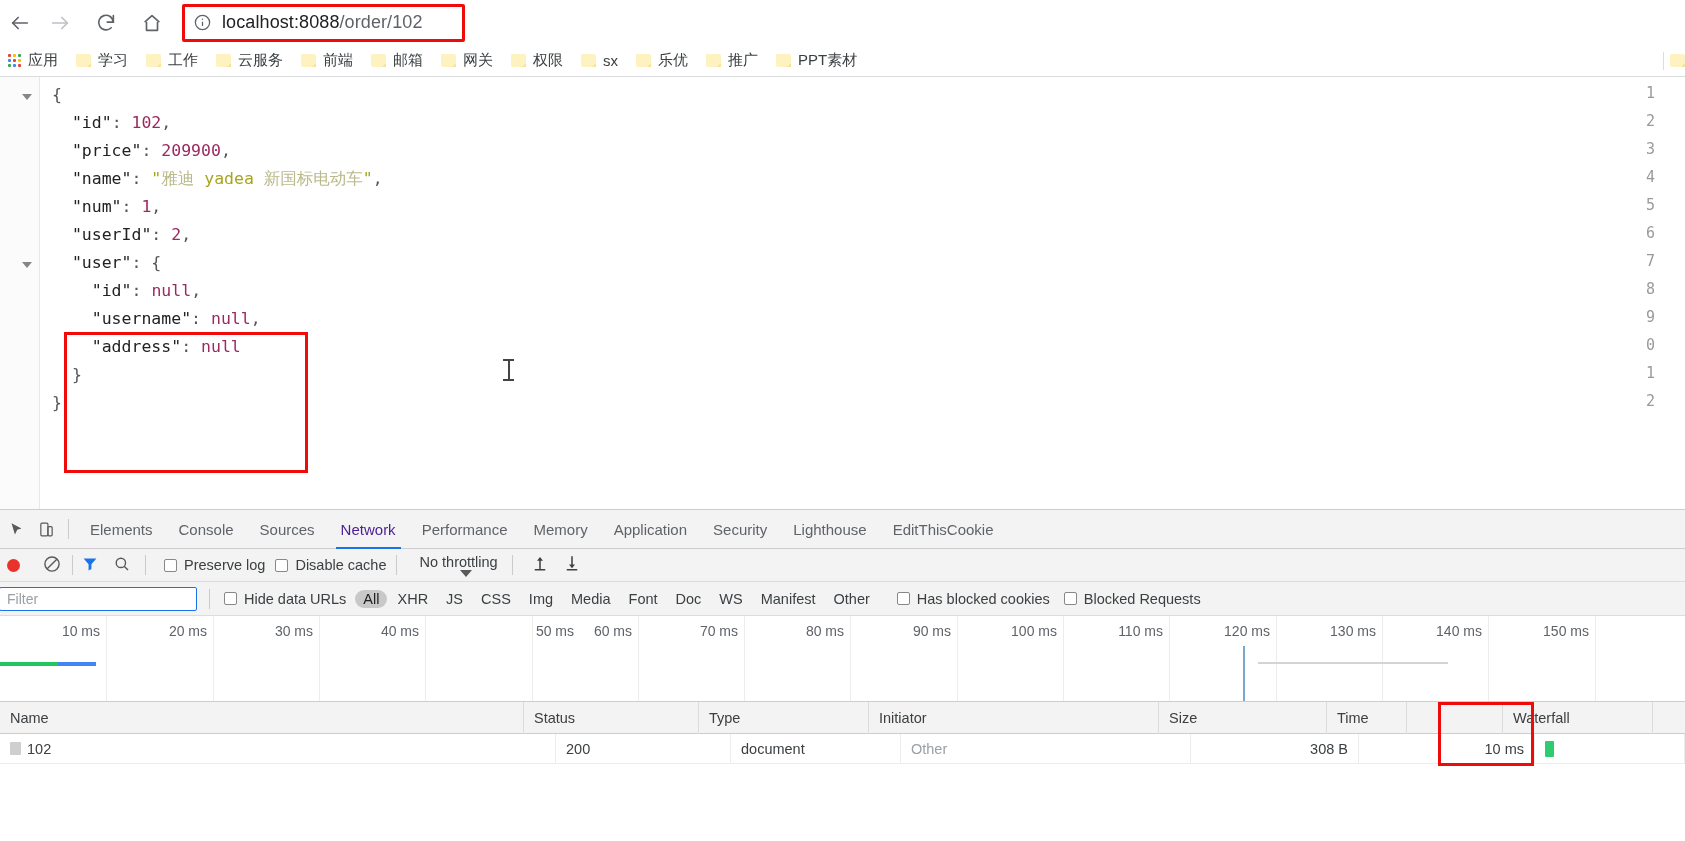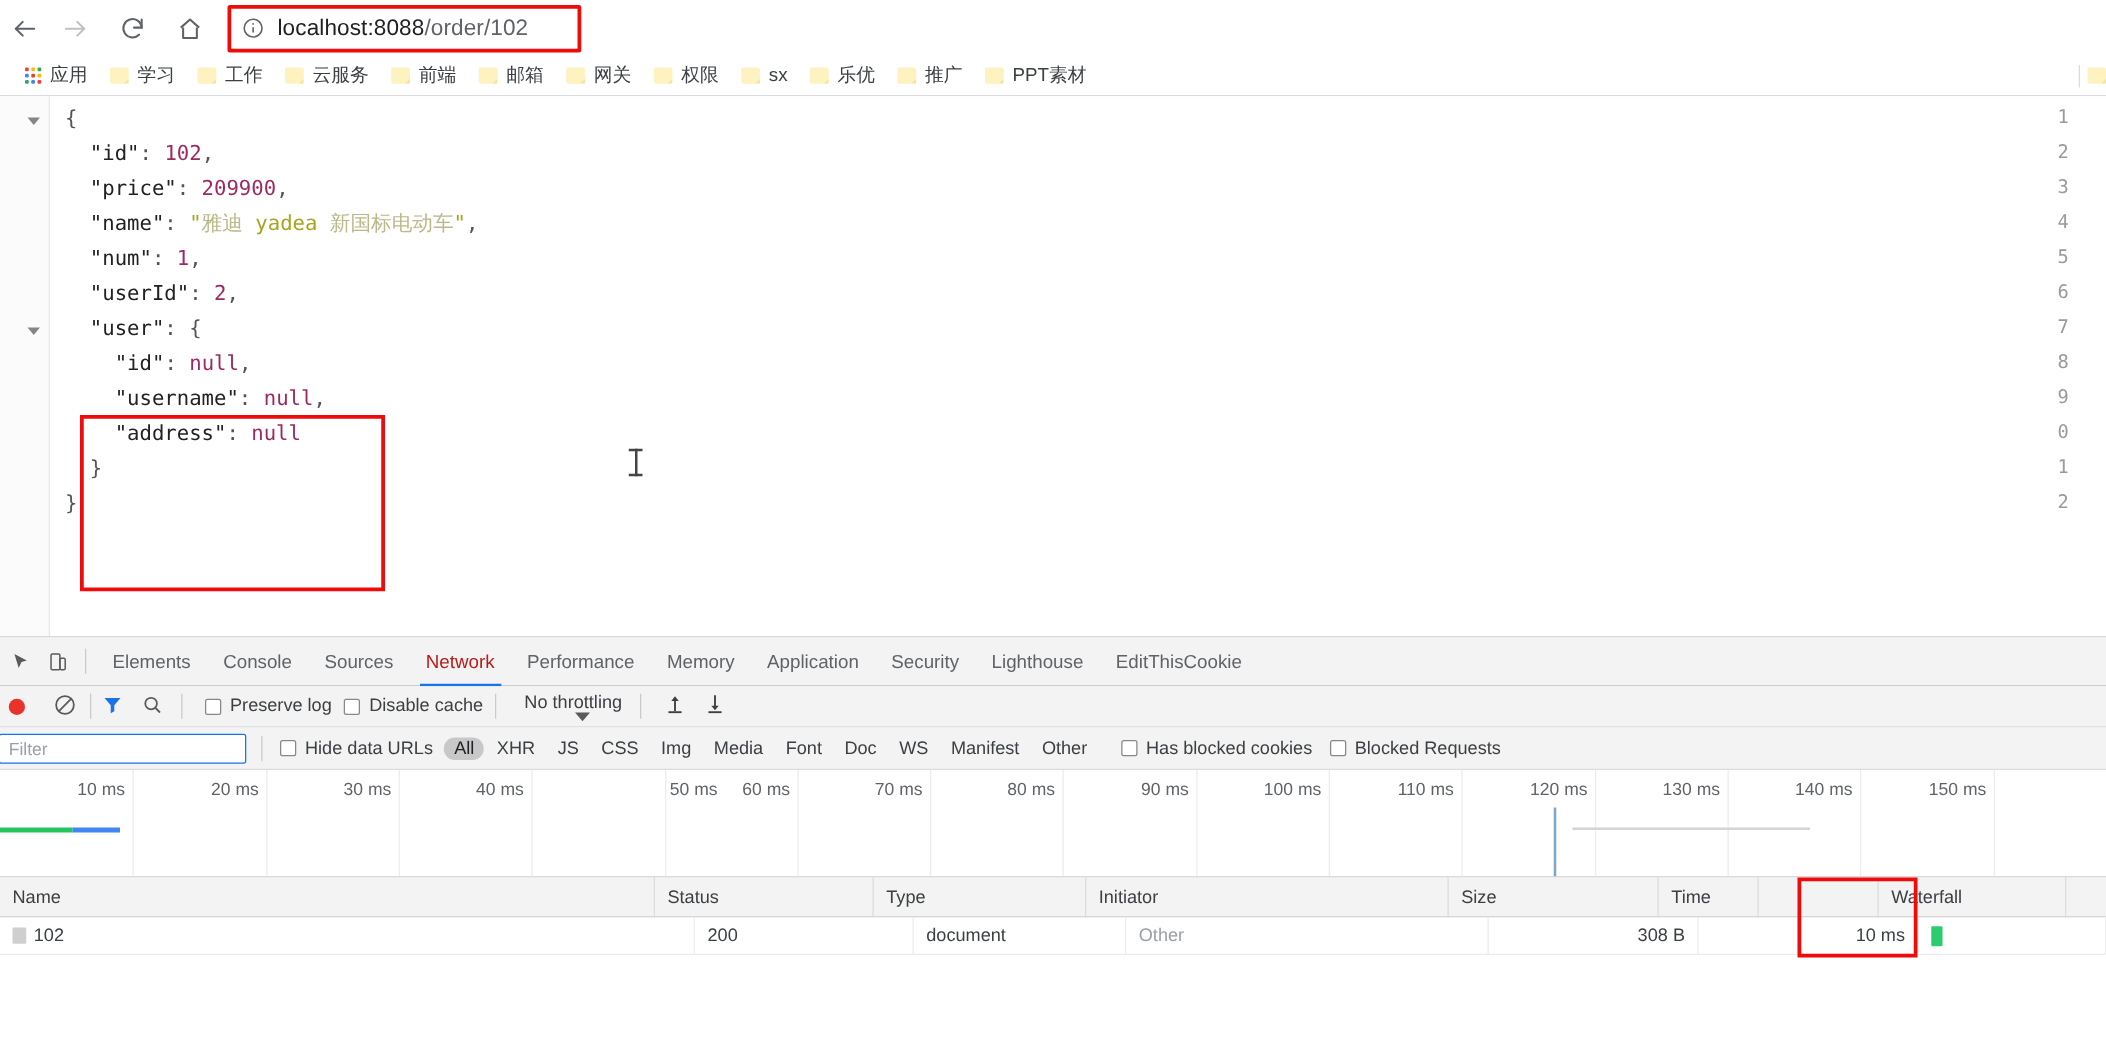--- a/index.html
+++ b/index.html
@@ -54,21 +54,21 @@
   }
   .url-scheme { color: #202124; }
   .url-path { color: #5f6368; }
 
   
   .bookmarks {
     position: absolute; left: 0; top: 45px; width: 1685px; height: 32px;
     background: #ffffff;
     display: flex; align-items: center;
     border-bottom: 1px solid #dadce0;
-    padding-left: 12px;
+    padding-left: 0;
   }
   .bk-item {
     display: flex; align-items: center; height: 26px;
     padding: 0 8px; margin-right: 2px; border-radius: 4px;
     font-size: 15px; color: #3c4043; white-space: nowrap;
   }
   .apps-grid {
     display: grid; grid-template-columns: repeat(3, 3px);
     grid-template-rows: repeat(3, 3px); gap: 2px;
     margin-right: 7px;
@@ -171,21 +171,21 @@
     color: #5a5a5a;
   }
   .dt-sep { width: 1px; height: 20px; background: #cacaca; margin: 0 8px; }
   .dt-tab {
     position: relative;
     padding: 0 13px; height: 39px;
     display: flex; align-items: center;
     color: #5f6368; font-size: 15px;
     white-space: nowrap;
   }
-  .dt-tab.active { color: #b91c1c; }
+  .dt-tab.active { color: #4c1d95; }
   .dt-tab.active:after {
     content: ""; position: absolute; left: 8px; right: 8px; bottom: 0;
     height: 2px; background: #1a73e8;
   }
 
   .dt-filterbar {
     position: relative; height: 33px; width: 1685px;
     background: #f3f3f3;
     border-bottom: 1px solid #dcdcdc;
     display: flex; align-items: center;

